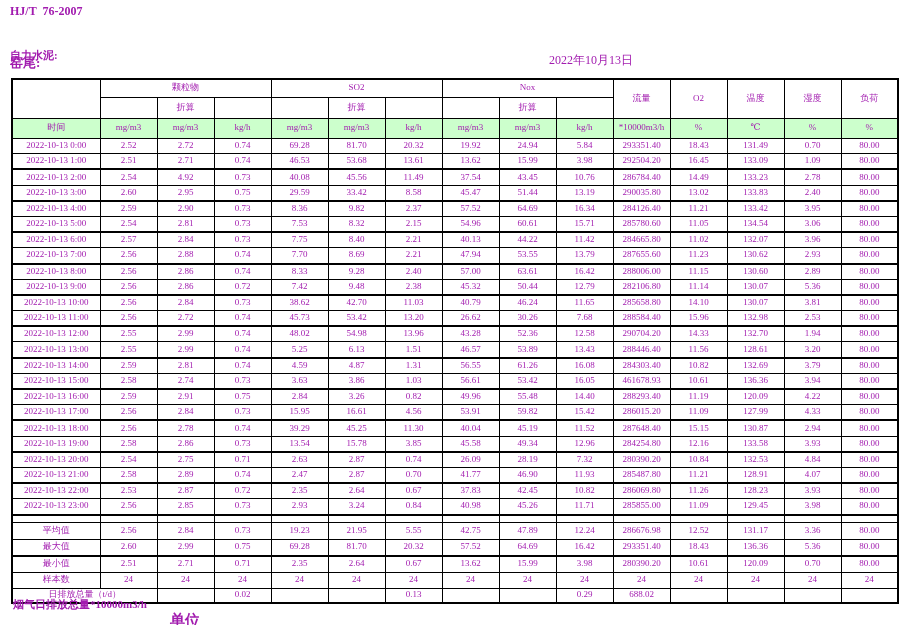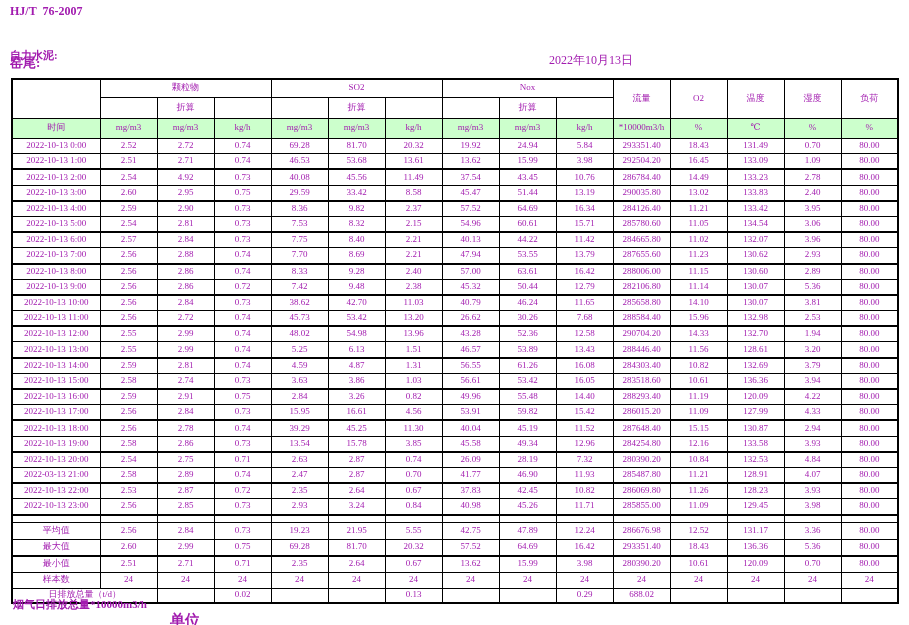--- a/index.html
+++ b/index.html
@@ -370,21 +370,21 @@
           <td>2022-10-13 15:00</td>
           <td>2.58</td>
           <td>2.74</td>
           <td>0.73</td>
           <td>3.63</td>
           <td>3.86</td>
           <td>1.03</td>
           <td>56.61</td>
           <td>53.42</td>
           <td>16.05</td>
-          <td>283518.60</td>
+          <td>461678.93</td>
           <td class="o2cell">10.61</td>
           <td>136.36</td>
           <td>3.94</td>
           <td>80.00</td>
         </tr>
         <tr>
           <td>2022-10-13 16:00</td>
           <td>2.59</td>
           <td>2.91</td>
           <td>0.75</td>
@@ -462,21 +462,21 @@
           <td>26.09</td>
           <td>28.19</td>
           <td>7.32</td>
           <td>280390.20</td>
           <td class="o2cell">10.84</td>
           <td>132.53</td>
           <td>4.84</td>
           <td>80.00</td>
         </tr>
         <tr>
-          <td>2022-03-13 21:00</td>
+          <td>2022-10-13 21:00</td>
           <td>2.58</td>
           <td>2.89</td>
           <td>0.74</td>
           <td>2.47</td>
           <td>2.87</td>
           <td>0.70</td>
           <td>41.77</td>
           <td>46.90</td>
           <td>11.93</td>
           <td>285487.80</td>

